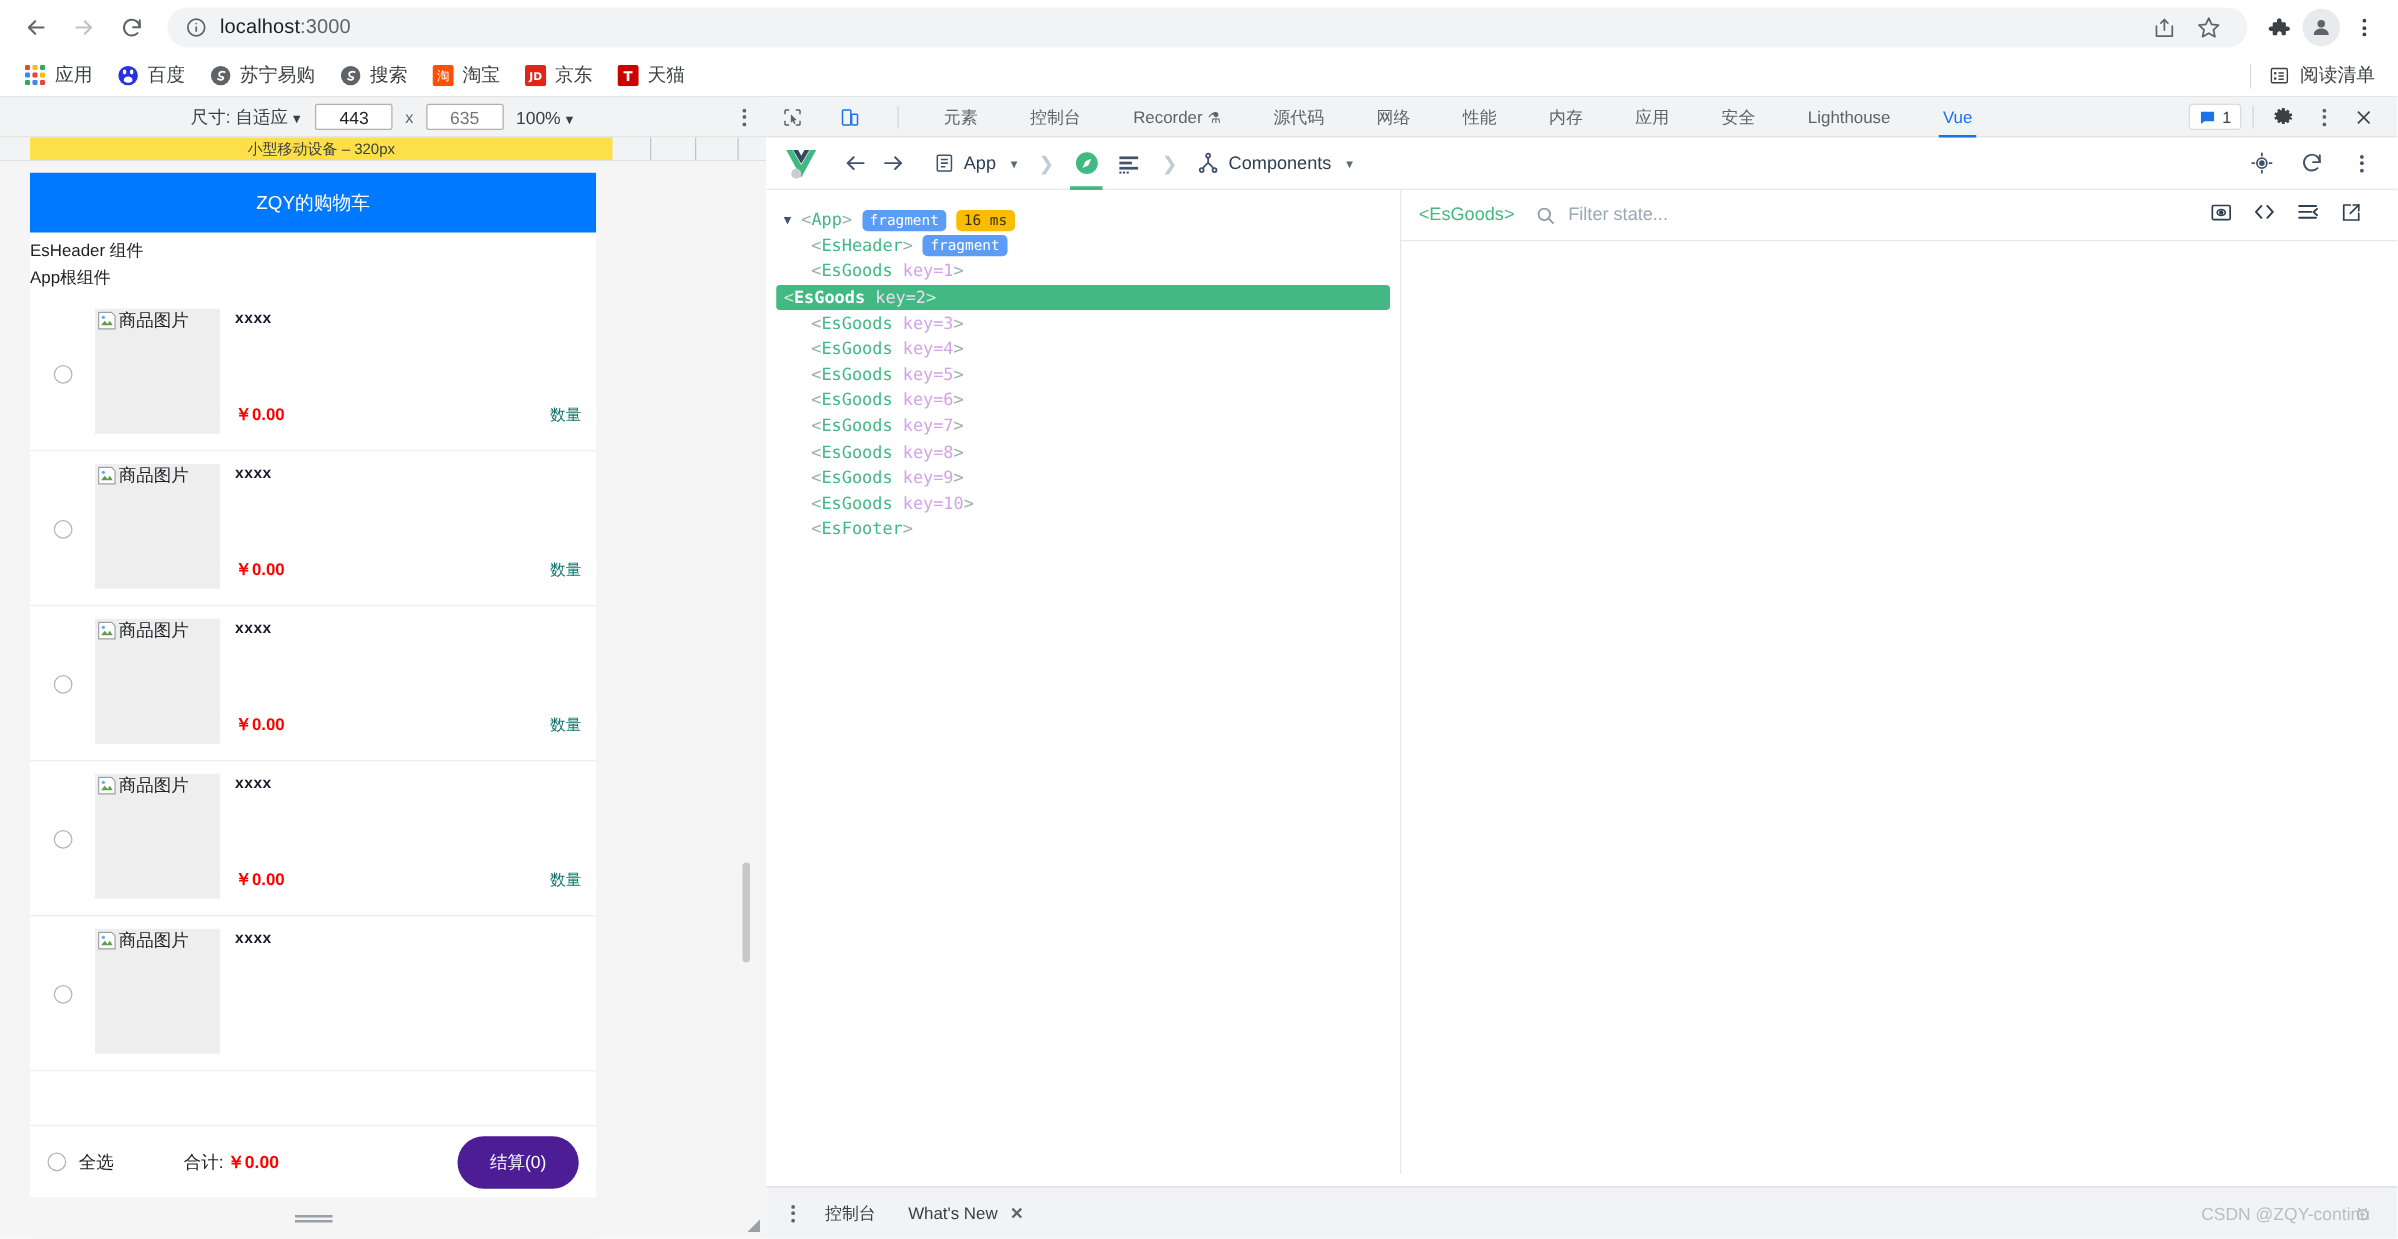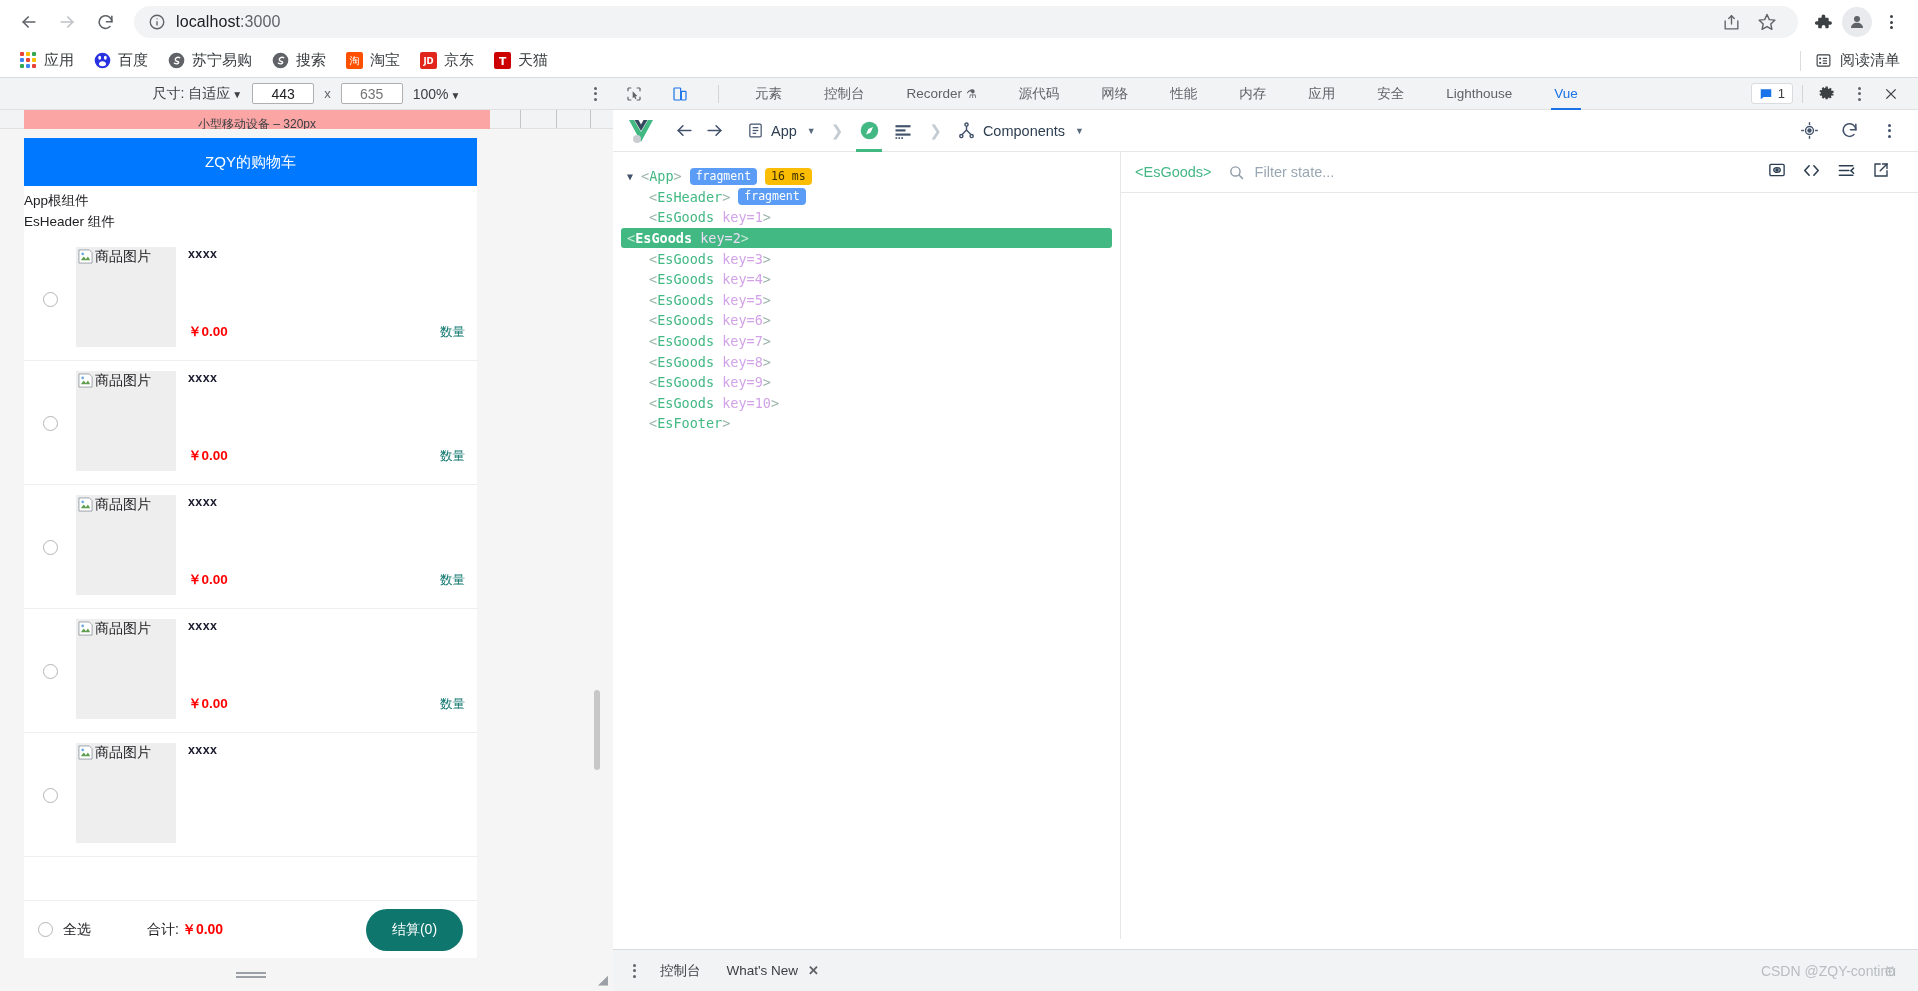--- a/index.html
+++ b/index.html
@@ -71,22 +71,22 @@
   .dt-input.placeholder { color:#9aa0a6; }
   .dt-x { font-size:13px; color:#5f6368; }
   .dt-dots { position:absolute; right:16px; color:#5f6368; font-size:16px; letter-spacing:0; }
 
   
   .device-ruler {
     position:absolute; left:0; top:110px; width:613px; height:19px;
     background:#f1f3f4; border-bottom:1px solid #e0e0e0;
   }
   .ruler-span {
-    position:absolute; left:24px; top:0; width:466px; height:28px;
-    background:#fca5a5; display:flex; align-items:center; justify-content:center;
+    position:absolute; left:24px; top:0; width:466px; height:18px;
+    background:#fde047; display:flex; align-items:center; justify-content:center;
   }
   .ruler-span span { font-size:12px; color:#3c4043; }
   .ruler-tick { position:absolute; top:0; width:1px; height:18px; background:#c4c4c4; }
 
   
   .viewport-wrap {
     position:absolute; left:0; top:129px; width:613px; height:862px;
     background:#f5f5f5; overflow:hidden;
   }
   .page {
@@ -124,21 +124,21 @@
   .cart-footer {
     position:absolute; left:24px; bottom:33px; width:453px; height:58px;
     background:#ffffff; border-top:1px solid #eeeeee;
     display:flex; align-items:center; padding:0 14px;
   }
   .cf-all { display:flex; align-items:center; gap:10px; }
   .cf-all-label { font-size:14px; color:#202124; }
   .cf-total { margin-left:56px; font-size:14px; color:#202124; display:flex; align-items:center; gap:3px; }
   .cf-total b { color:#ff0000; font-weight:bold; }
   .cf-btn {
-    margin-left:auto; background:#0f766e; color:#fff; border:none;
+    margin-left:auto; background:#4c1d95; color:#fff; border:none;
     border-radius:22px; width:97px; height:42px; font-size:14px;
     font-family:"Liberation Sans", sans-serif; cursor:pointer;
   }
   .page-bottom-bar {
     position:absolute; left:24px; bottom:0; width:453px; height:33px;
     background:#f5f5f5; display:flex; align-items:center; justify-content:center;
   }
   .grabber { width:30px; height:0; border-top:2px solid #9aa0a6; border-bottom:2px solid #9aa0a6; height:6px; }
   .resize-corner { position:absolute; right:5px; bottom:4px; color:#9aa0a6; font-size:13px; transform:rotate(0deg); }
 
@@ -411,22 +411,22 @@
   </div>
 
   <div class="viewport-wrap">
     <div class="page">
 
       <div class="cart-header">
         <span>ZQY的购物车</span>
       </div>
 
       <div class="plain-wrap">
+        <div class="plain-line">EsHeader 组件</div>
         <div class="plain-line">App根组件</div>
-        <div class="plain-line">EsHeader 组件</div>
       </div>
 
       <div class="cart-item">
         <div class="ci-check">
             <span class="radio"></span>
           </div>
         <div class="ci-img">
           <span class="broken-img">
             <svg class="broken-glyph" viewBox="0 0 16 16">
                 <path d="M1 1h11l3 3v11H1z" fill="#fff" stroke="#9aa0a6" stroke-width="1"></path>

